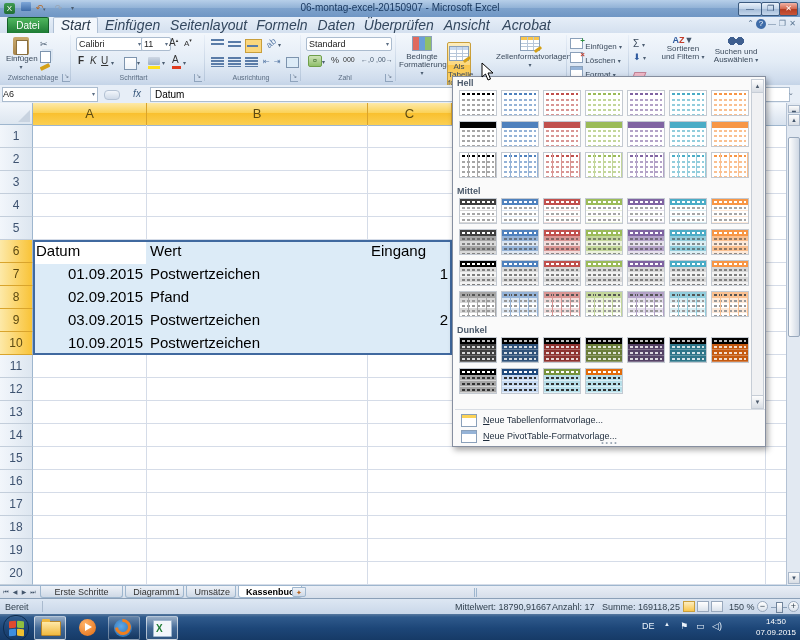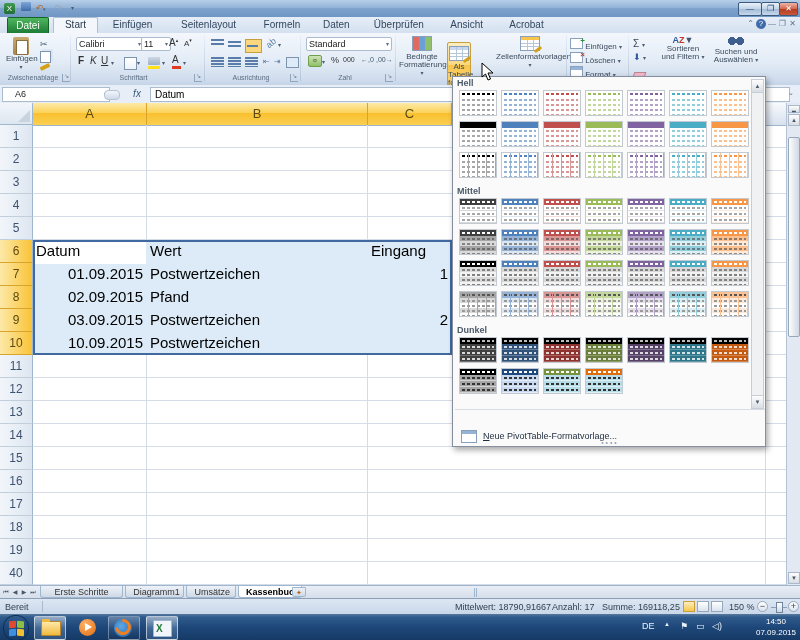--- a/index.html
+++ b/index.html
@@ -13,21 +13,21 @@
     border-bottom:1px solid #5a7ca8;}
   #title-text{left:0;top:2px;width:100%;text-align:center;font-size:10px;color:#17365d;}
   .qat-btn{top:2px;width:13px;height:13px;font-size:9px;line-height:13px;text-align:center;color:#333;}
   .winbtn{top:2px;height:12px;border:1px solid #3b5a7e;border-radius:2px;
     background:linear-gradient(#e9f1fa,#c0d3e8 50%,#a5bcd8 51%,#c4d7ec);font-size:8px;line-height:11px;text-align:center;color:#1d3least;}
   
   #tabrow{left:0;top:17px;width:800px;height:16px;background:linear-gradient(#e6eef8,#d4e0ef);}
   #file-tab{left:7px;top:0;width:42px;height:16px;background:linear-gradient(#4fb65e,#1e7c35);
     border:1px solid #15612a;border-bottom:none;border-radius:2px 2px 0 0;color:#fff;
     font-size:10px;text-align:center;line-height:15px;box-sizing:border-box;}
-  .rtab{top:0;height:16px;font-size:10px;line-height:16px;color:#33475e;padding:0 9px;}
+  .rtab{top:0;height:16px;font-size:14px;line-height:16px;color:#33475e;padding:0 9px;font-style:italic;}
   .rtab.active{background:#f3f7fc;border:1px solid #aebfd4;border-bottom:none;border-radius:2px 2px 0 0;
     line-height:14px;box-sizing:border-box;color:#2a3a4c;}
   .ribbon-ctl{top:2px;font-size:8px;color:#5c7794;}
   
   #ribbon{left:0;top:33px;width:800px;height:52px;
     background:linear-gradient(#f3f7fc,#e3ecf6 55%,#cfdced 90%,#c4d4e7);
     border-bottom:1px solid #a7b8cd;}
   .gsep{top:2px;width:1px;height:46px;background:linear-gradient(#e8eff8,#b4c5da);}
   .grouplabel{top:41px;font-size:7px;color:#5c6e84;text-align:center;}
   .launcher{top:41px;width:7px;height:7px;border:1px solid #8fa4bd;border-top:none;border-right:none;font-size:6px;line-height:5px;color:#5c6e84;text-align:center;}
@@ -44,21 +44,21 @@
   
   .mini-table{width:18px;height:13px;background:#fff;border:1px solid #8aa0ba;position:relative;}
   .mini-table .hd{position:absolute;left:0;top:0;right:0;height:3px;background:#c6d9f1;}
   .mini-table .l1,.mini-table .l2{position:absolute;left:0;right:0;height:1px;background:#b7c7da;}
   .mini-table .l1{top:6px}.mini-table .l2{top:9px}
   .mini-table .v1{position:absolute;top:0;bottom:0;width:1px;background:#b7c7da;left:6px;}
   .mini-table .v2{position:absolute;top:0;bottom:0;width:1px;background:#b7c7da;left:12px;}
   .brush{position:absolute;width:8px;height:3px;background:#d4a017;transform:rotate(-35deg);border-radius:1px;}
   
   #formulabar{left:0;top:85px;width:800px;height:18px;background:#e7eef7;border-bottom:1px solid #a7b8cd;}
-  #namebox{left:2px;top:2px;width:94px;height:13px;background:#fff;border:1px solid #abbccf;font-size:9px;line-height:13px;padding-left:12px;color:#222;}
+  #namebox{left:2px;top:2px;width:94px;height:13px;background:#fff;border:1px solid #abbccf;font-size:9px;line-height:13px;padding-left:0;color:#222;}
   #namebox .arr{float:right;margin-right:2px;font-size:6px;color:#5c6e84;}
   #fxbtn{left:126px;top:2px;width:22px;height:13px;font-size:10px;font-style:italic;color:#3b5a7e;text-align:center;line-height:13px;}
   #formula-input{left:150px;top:2px;width:634px;height:13px;background:#fff;border:1px solid #abbccf;font-size:10px;line-height:13px;padding-left:4px;color:#000;}
   #fb-expand{left:788px;top:4px;font-size:7px;color:#5c6e84;}
   
   #sheet{left:0;top:103px;width:786px;height:482px;background:#fff;}
   #colheaders{left:0;top:0;width:786px;height:22px;background:linear-gradient(#f7fafd,#e4ebf4 60%,#d8e2ee);border-bottom:1px solid #9eb6ce;}
   #corner{left:0;top:0;width:33px;height:22px;background:linear-gradient(#f2f6fb,#dde6f0);border-right:1px solid #9eb6ce;border-bottom:1px solid #9eb6ce;box-sizing:border-box;}
   #corner:after{content:"";position:absolute;right:2px;bottom:2px;border-left:12px solid transparent;border-bottom:12px solid #c8d3e0;}
   .colhdr{top:0;height:22px;text-align:center;font-size:13px;line-height:22px;color:#5c4a12;
@@ -128,20 +128,21 @@
   <div id="titlebar" class="abs">
     <span class="abs qat-btn" style="left:3px">
       <span style="display:inline-block;width:11px;height:11px;background:linear-gradient(#3f9b52,#1f6e32);border-radius:2px;color:#fff;font-size:8px;line-height:11px;text-align:center;">X</span>
     </span>
     <span class="abs qat-btn" style="left:19px;color:#2f5a9e">
       <span style="display:inline-block;width:10px;height:9px;background:linear-gradient(#7ea7d8,#3f6ca8);border-radius:1px;"></span>
     </span>
     <span class="abs qat-btn" style="left:34px;color:#b8651f">↶<span style="font-size:5px;color:#4c5e72">▾</span></span>
     <span class="abs qat-btn" style="left:52px;color:#9aa6b4">↷</span>
     <span class="abs qat-btn" style="left:66px;color:#4c5e72;font-size:6px">▾</span>
+    <div id="title-text" class="abs">06-montag-excel-20150907 - Microsoft Excel</div>
     <span class="abs winbtn" style="right:38px;width:22px;color:#17365d">—</span>
     <span class="abs winbtn" style="right:20px;width:17px;color:#17365d">❐</span>
     <span class="abs winbtn" style="right:2px;width:17px;background:linear-gradient(#f2b3a6,#d1654c 50%,#b33c22 51%,#c9563a);color:#fff">✕</span>
   </div>
 
   <div id="tabrow" class="abs">
     <div id="file-tab" class="abs">Datei</div>
     <span class="abs ribbon-ctl" style="right:46px">⌃</span>
     <span class="abs ribbon-ctl" style="right:34px;color:#fff;background:#3f6ca8;border-radius:50%;width:10px;height:10px;text-align:center;line-height:10px;font-size:8px">?</span>
     <span class="abs ribbon-ctl" style="right:24px">—</span>
@@ -295,21 +296,21 @@
         <div class="rowhdr abs sel" style="top: 229px;">10</div>
         <div class="rowhdr abs" style="top: 252px;">11</div>
         <div class="rowhdr abs" style="top: 275px;">12</div>
         <div class="rowhdr abs" style="top: 298px;">13</div>
         <div class="rowhdr abs" style="top: 321px;">14</div>
         <div class="rowhdr abs" style="top: 344px;">15</div>
         <div class="rowhdr abs" style="top: 367px;">16</div>
         <div class="rowhdr abs" style="top: 390px;">17</div>
         <div class="rowhdr abs" style="top: 413px;">18</div>
         <div class="rowhdr abs" style="top: 436px;">19</div>
-        <div class="rowhdr abs" style="top: 459px;">40</div>
+        <div class="rowhdr abs" style="top: 459px;">20</div>
       </div>
     <div id="gridarea" class="abs"></div>
     <div class="abs vline" style="left:146px"></div>
     <div class="abs vline" style="left:367px"></div>
     <div class="abs vline" style="left:765px"></div>
     <div id="sel-rect" class="abs"></div>
     <div id="active-cell" class="abs"></div>
     <div id="celltexts">
         <div class="celltxt abs" style="left: 36px; top: 137px; width: 107px; text-align: left;">Datum</div>
         <div class="celltxt abs" style="left: 150px; top: 137px; width: 214px; text-align: left;">Wert</div>
@@ -772,20 +773,21 @@
           <div class="trow" style="height: 5px; background-image: repeating-linear-gradient(90deg, rgb(51, 51, 51) 0px, rgb(51, 51, 51) 3px, transparent 3px, transparent 5px); background-size: 90% 2px; background-repeat: no-repeat; background-position: 2px 60%; border-bottom: 1px solid rgba(255, 255, 255, 0.5);"></div>
           <div class="trow" style="height: 5px; background-image: repeating-linear-gradient(90deg, rgb(51, 51, 51) 0px, rgb(51, 51, 51) 3px, transparent 3px, transparent 5px); background-size: 90% 2px; background-repeat: no-repeat; background-position: 2px 60%; border-bottom: 1px solid rgba(255, 255, 255, 0.5);"></div>
           <div class="trow" style="height: 5px; background-image: repeating-linear-gradient(90deg, rgb(51, 51, 51) 0px, rgb(51, 51, 51) 3px, transparent 3px, transparent 5px); background-size: 90% 2px; background-repeat: no-repeat; background-position: 2px 60%; border-bottom: 1px solid rgba(255, 255, 255, 0.5);"></div>
         </div>
       </div>
     <div id="gal-scroll" class="abs">
       <div class="gal-arr abs" style="top:0">▲</div>
       <div class="gal-arr abs" style="bottom:0;border-top:1px solid #c6cdd6;border-bottom:none">▼</div>
     </div>
     <div id="gal-menu-sep" class="abs"></div>
+    <div class="gal-menu abs" style="top:335px"><span class="mi"><i></i></span><u>N</u><span id="menu1">eue Tabellenformatvorlage...</span></div>
     <div class="gal-menu abs" style="top:351px"><span class="mi"><i style="background:#95b3d7"></i></span><u>N</u><span id="menu2">eue PivotTable-Formatvorlage...</span></div>
     <div id="gal-grip" class="abs">• • • •</div>
   </div>
 
   <svg id="cursor" class="abs" viewBox="0 0 13 19">
     <polygon points="1,1 1,15 4.5,12 7,18 9.5,17 7,11 12,11" fill="#fff" stroke="#000" stroke-width="1"></polygon>
   </svg>
 
   <div id="tabstrip" class="abs">
     <span class="abs navbtn" style="left:2px">⏮</span>

